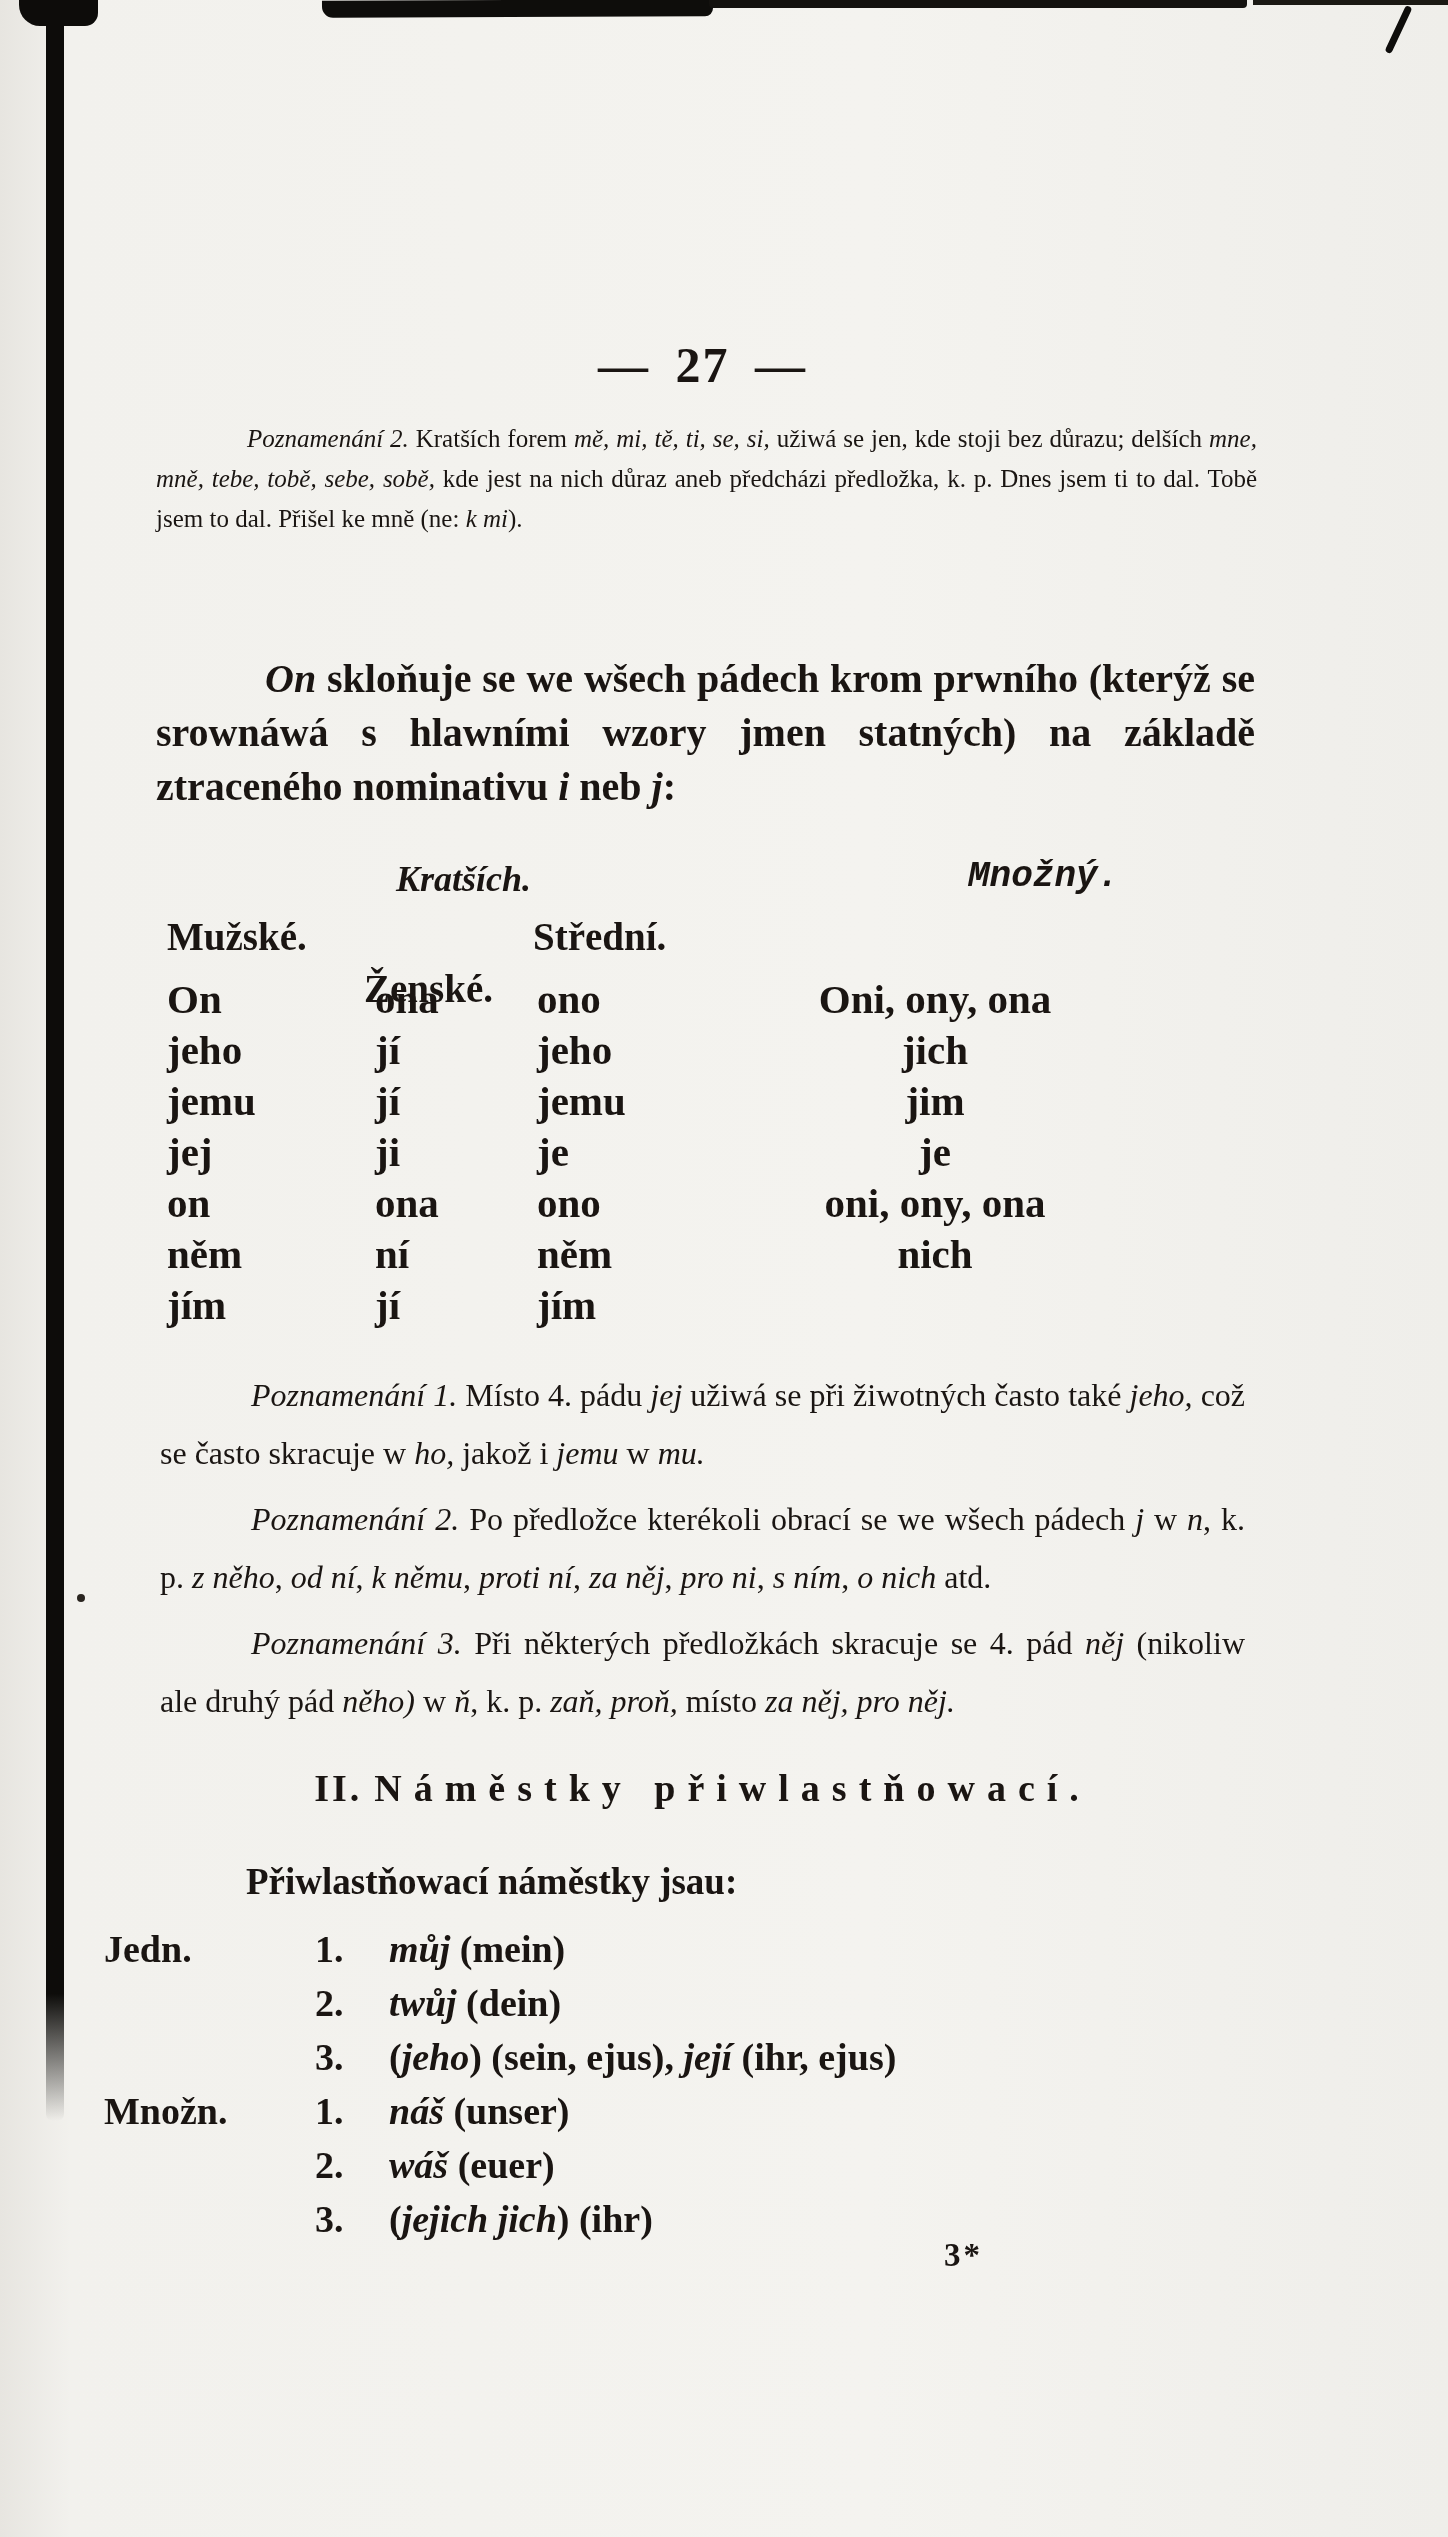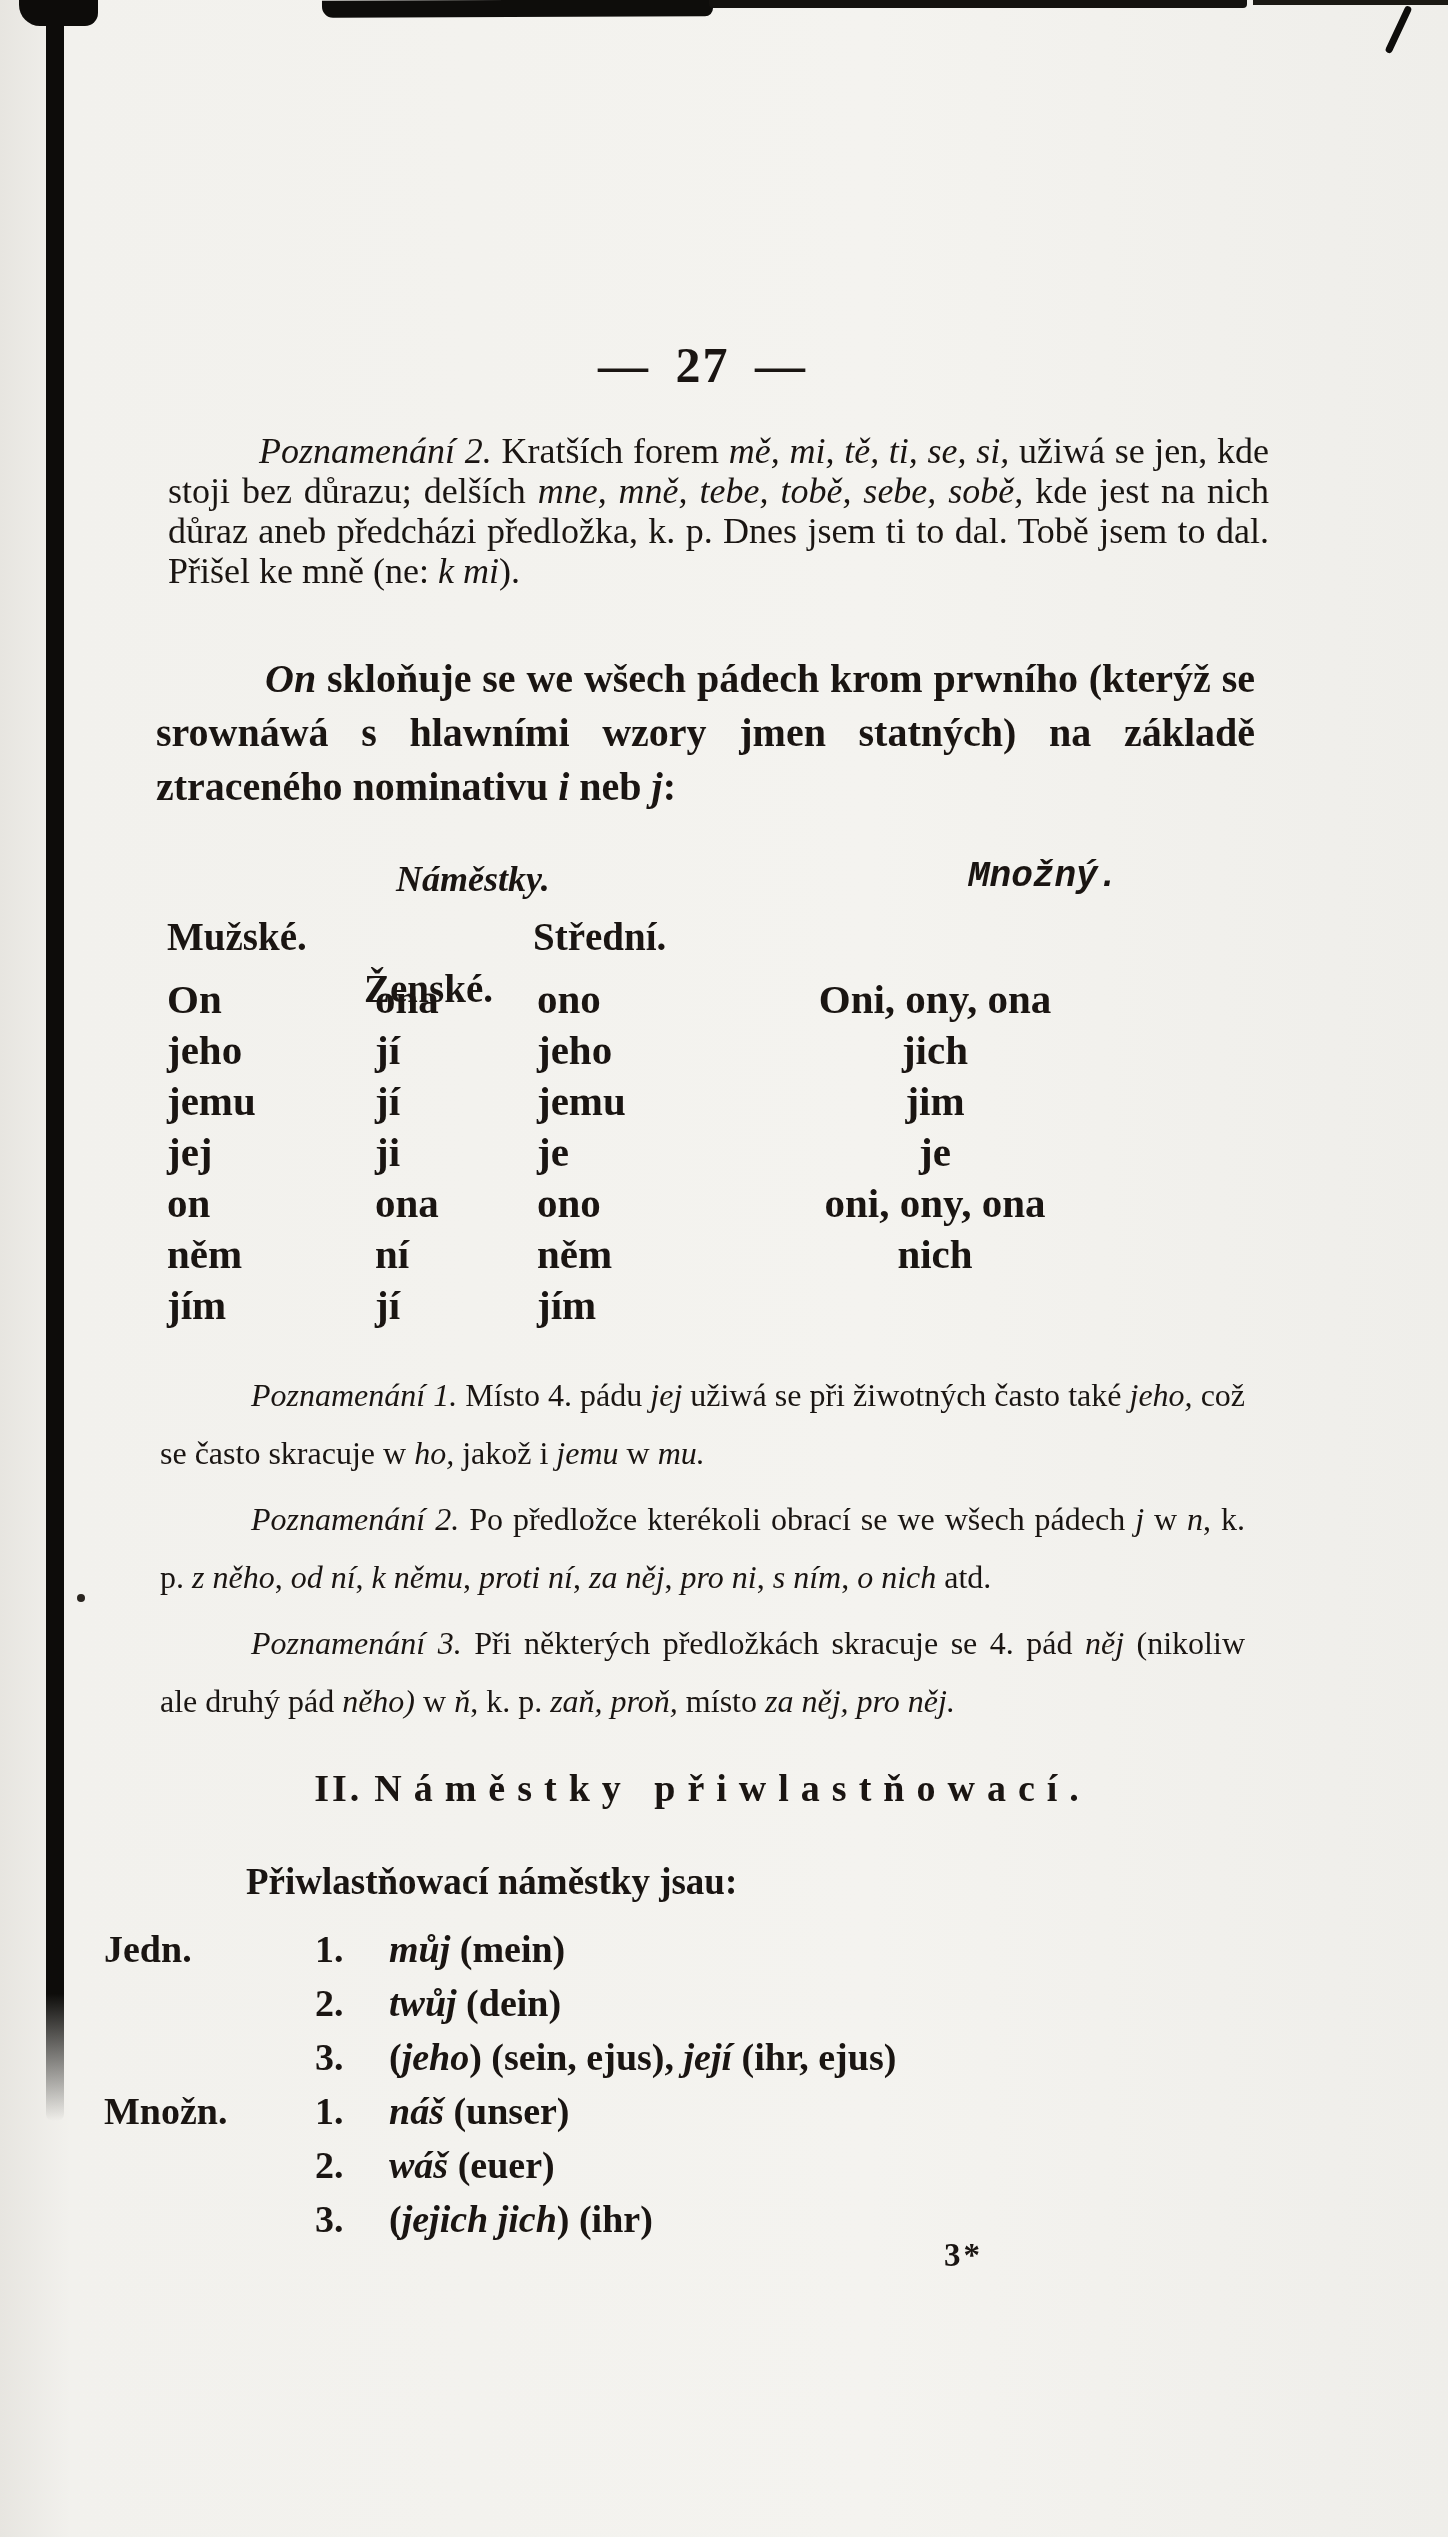--- a/index.html
+++ b/index.html
@@ -51,22 +51,22 @@
 
   
   .page-number {
     top: 336px; left: 152px; width: 1101px;
     text-align: center; font-size: 50px; font-weight: 700;
     letter-spacing: 2px; word-spacing: 11px;
   }
 
   .note-top {
     top: 415px; left: 152px; width: 1101px;
-    font-size: 36px; line-height: 40px;
-    text-align: justify; text-indent: 91px; margin: 16px;
+    font-size: 25px; line-height: 40px;
+    text-align: justify; text-indent: 91px; margin: 4px;
   }
 
   .lead {
     top: 652px; left: 156px; width: 1099px;
     font-size: 40px; line-height: 54px; font-weight: 700;
     text-align: justify; text-indent: 109px; margin: 0;
   }
 
   .gh-sing { top: 858px; left: 396px;  font-size: 36px; font-weight: 700; font-style: italic; }
   .gh-plur { top: 856px; left: 968px; font-size: 36px; font-weight: 700; font-style: italic; font-family: Liberation Mono, monospace; }
@@ -132,21 +132,21 @@
   <div class="smear-3"></div>
   <div class="slash-mark"></div>
   <div class="ink-dot"></div>
 
   <div class="abs page-number">— 27 —</div>
 
   <p class="abs note-top"><span class="it">Poznamenání 2.</span><span> Kratších forem </span><span class="it">mě, mi, tě, ti, se, si,</span><span> užiwá se jen, kde stoji bez důrazu; delších </span><span class="it">mne, mně, tebe, tobě, sebe, sobě,</span><span> kde jest na nich důraz aneb předcházi předložka, k. p. Dnes jsem ti to dal. Tobě jsem to dal. Přišel ke mně (ne: </span><span class="it">k mi</span><span>).</span></p>
 
   <p class="abs lead"><span class="it">On</span><span> skloňuje se we wšech pádech krom prwního (kterýž se srownáwá s hlawními wzory jmen statných) na základě ztraceného nominativu </span><span class="it">i</span><span> neb </span><span class="it">j</span><span>:</span></p>
 
-  <div class="abs gh-sing">Náměstky.</div>
+  <div class="abs gh-sing">Kratších.</div>
   <div class="abs gh-plur">Množný.</div>
 
   <span class="abs col-head ch1">Mužské.</span>
   <span class="abs col-head ch2">Ženské.</span>
   <span class="abs col-head ch3">Střední.</span>
 
   <div class="abs decl-rows">
     <span class="c1">On</span>
     <span class="c2">ona</span>
     <span class="c3">ono</span>

